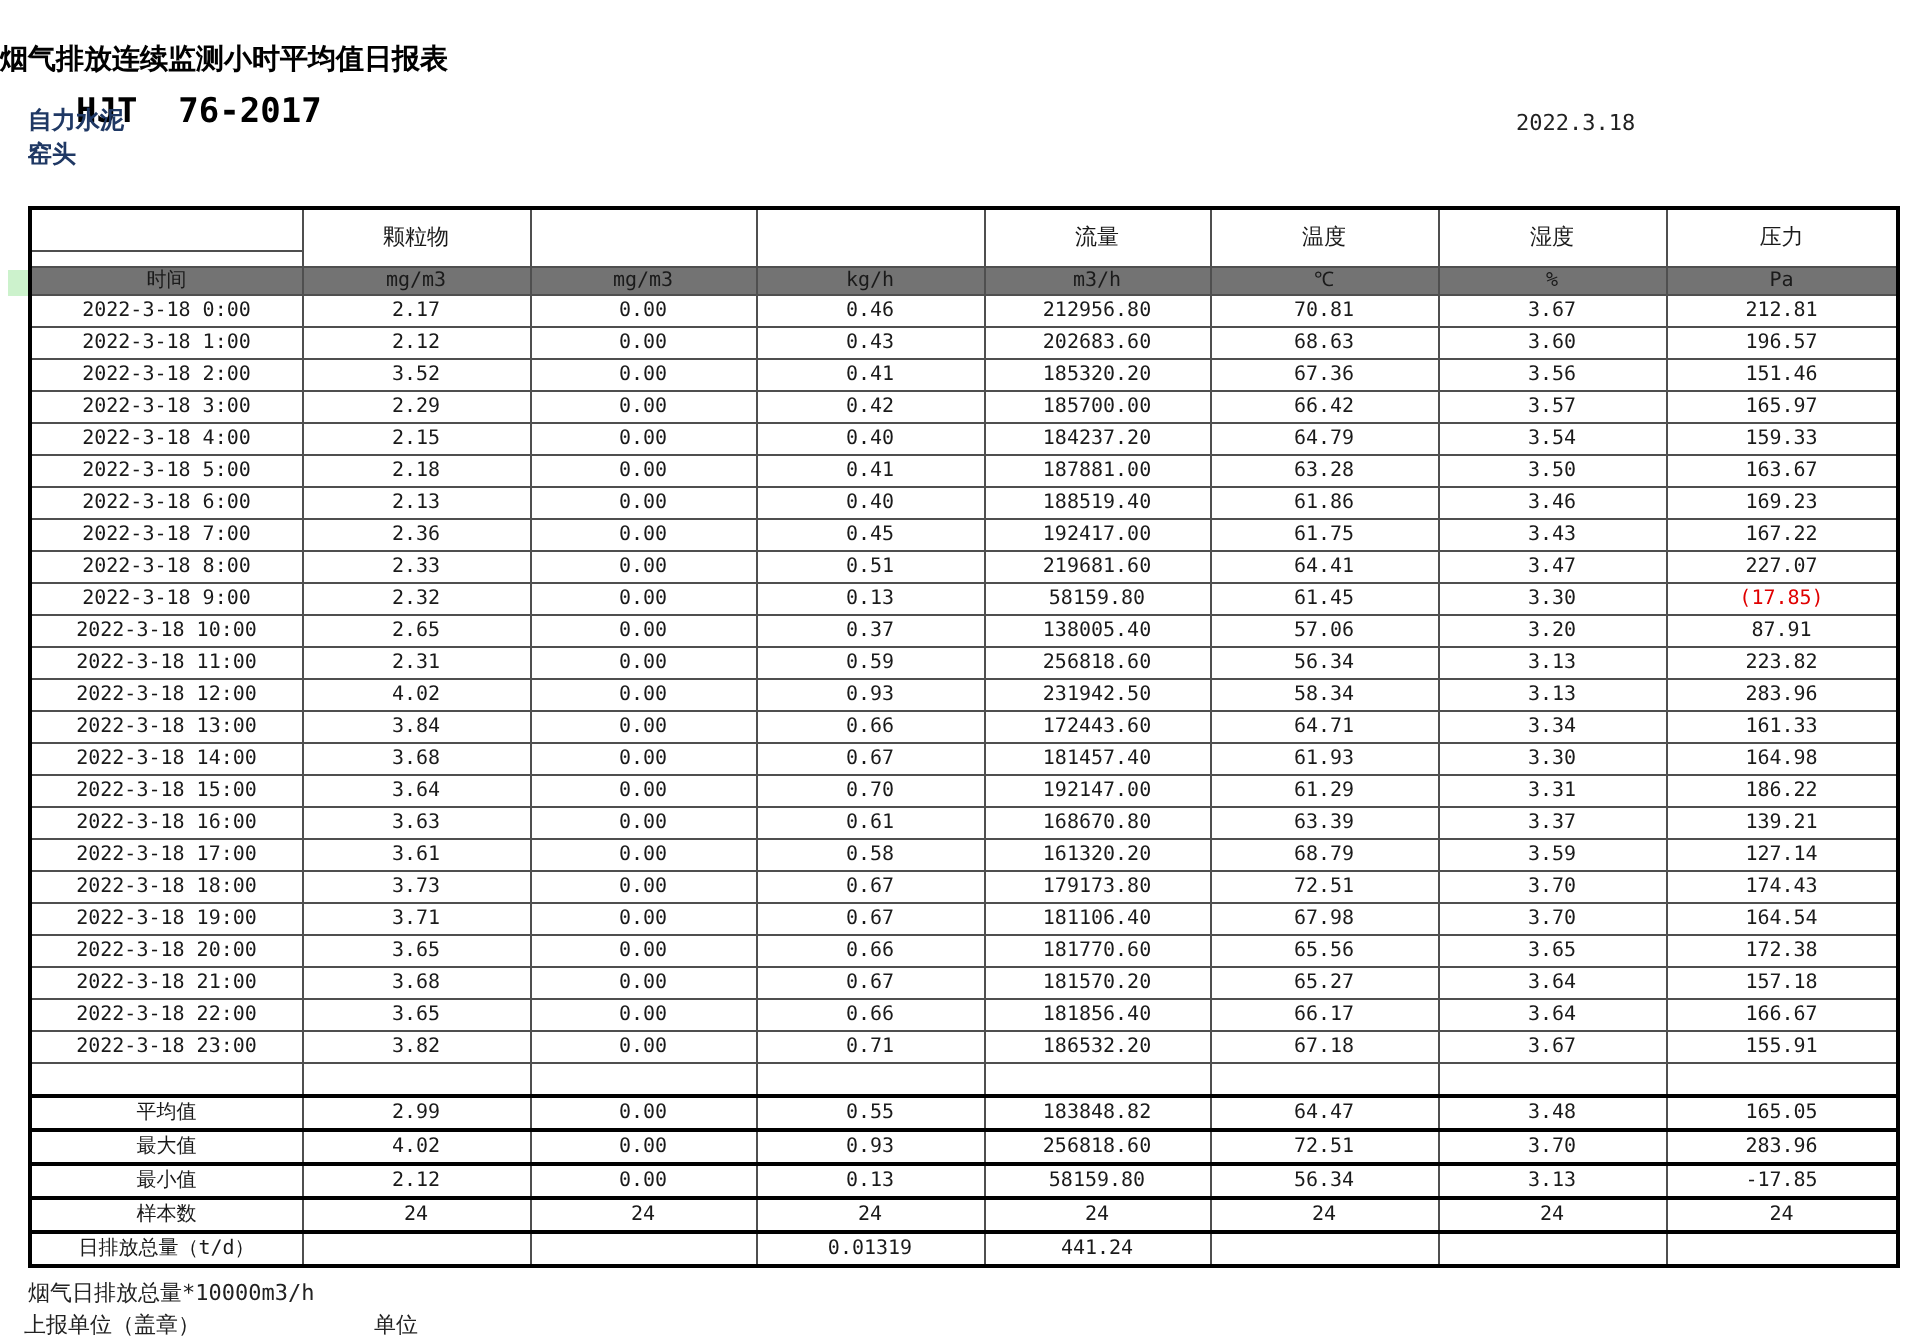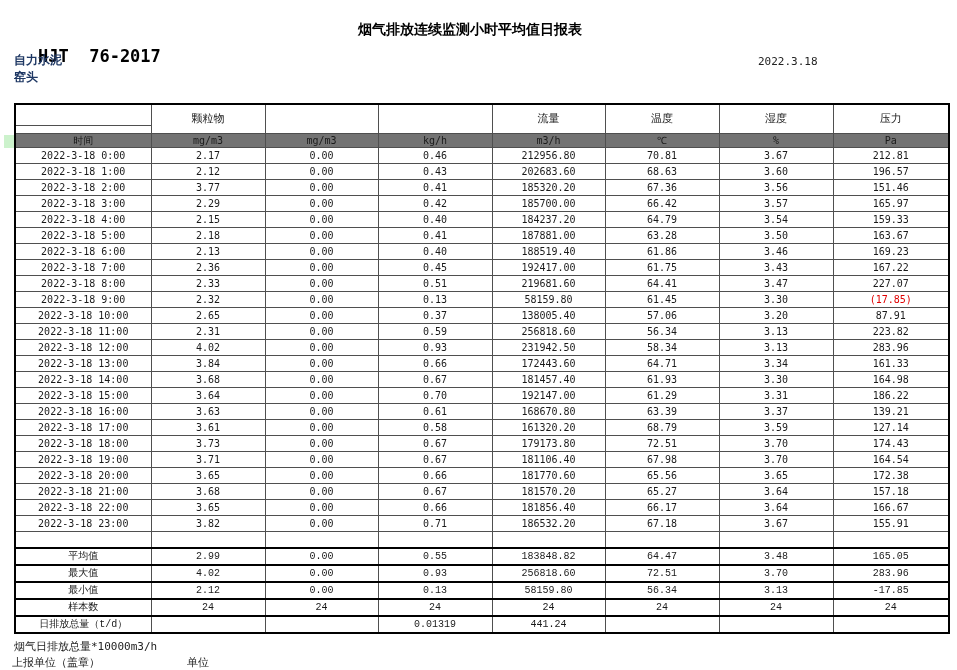--- a/index.html
+++ b/index.html
@@ -6,21 +6,21 @@
   body{
     width:957px;height:670px;position:relative;background:#ffffff;
     font-family:"DejaVu Sans Mono","Liberation Mono",monospace;
     color:#1a1a1a;overflow:hidden;
   }
   .std-code{
     position:absolute;left:38px;top:6px;font-size:17px;font-weight:bold;
     white-space:pre;color:#000;margin-top:40px;
   }
   .page-title{
-    position:absolute;left:0;top:21px;width:940px;text-align:center;
+    position:absolute;left:0;top:21px;width:940px;text-align:left;
     font-size:14px;font-weight:bold;color:#000;
     font-family:Liberation Serif, serif;
   }
   .company{
     position:absolute;left:14px;top:52px;font-size:12px;font-weight:bold;color:#1F3864;
     font-family:Liberation Mono, monospace;
   }
   .site{
     position:absolute;left:14px;top:69px;font-size:12px;font-weight:bold;color:#1F3864;
     font-family:"DejaVu Sans","Liberation Sans",sans-serif;
@@ -40,21 +40,21 @@
     border:1px solid #4f4f4f;
     font-size:10px;text-align:center;vertical-align:middle;
     padding:0;height:15px;line-height:14px;
     overflow:hidden;white-space:nowrap;color:#1a1a1a;
   }
   #report tr.h1 td{height:20px;font-size:11px;}
   #report tr.h1 td.grp{font-size:11px;}
   #report tr.h2 td{height:7px;line-height:7px;}
   #report tr.units td{background:#737373;height:13px;line-height:13px;margin-left:40px;}
   #report tr.spacer td{height:15px;}
-  #report tr.sum td{border-top:2px solid #000;height:15px;font-family:Liberation Mono, monospace;}
+  #report tr.sum td{border-top:2px solid #000;height:15px;}
   #report td.red{color:#e00000;margin-left:20px;}
   .footer-line1{position:absolute;left:14px;top:639px;font-size:11px;color:#222;}
   .footer-line2{position:absolute;left:12px;top:655px;font-size:11px;color:#222;}
   .footer-unit{position:absolute;left:187px;top:655px;font-size:11px;color:#222;}
 </style>
 </head>
 <body>
 
 <div class="std-code">HJT  76-2017</div>
 <div class="page-title">烟气排放连续监测小时平均值日报表</div>
@@ -114,21 +114,21 @@
         <td>2.12</td>
         <td>0.00</td>
         <td>0.43</td>
         <td>202683.60</td>
         <td>68.63</td>
         <td>3.60</td>
         <td>196.57</td>
       </tr>
       <tr>
         <td>2022-3-18 2:00</td>
-        <td>3.77</td>
+        <td>3.52</td>
         <td>0.00</td>
         <td>0.41</td>
         <td>185320.20</td>
         <td>67.36</td>
         <td>3.56</td>
         <td>151.46</td>
       </tr>
       <tr>
         <td>2022-3-18 3:00</td>
         <td>2.29</td>

